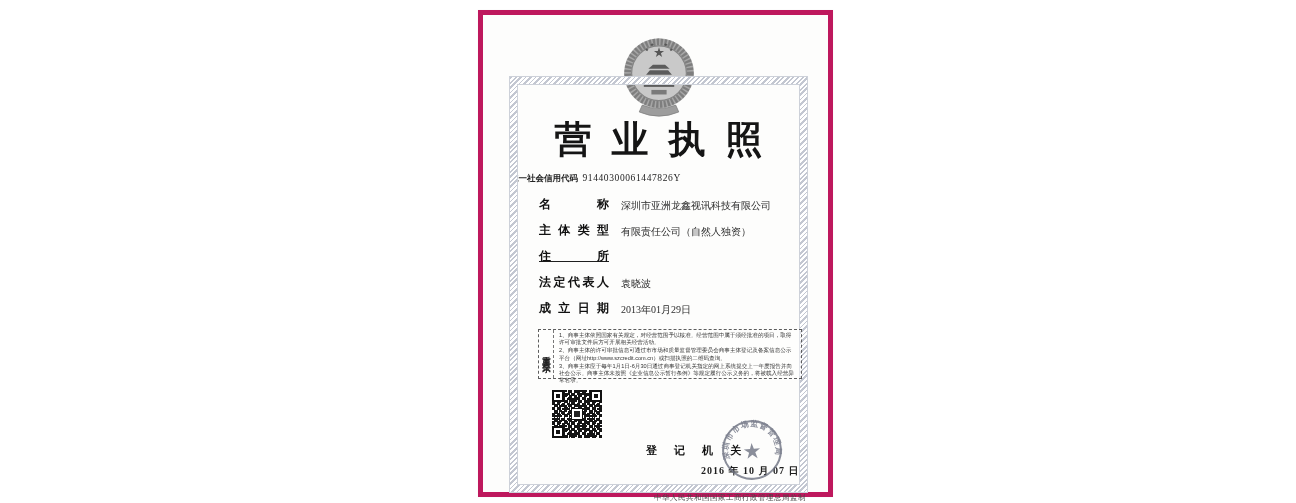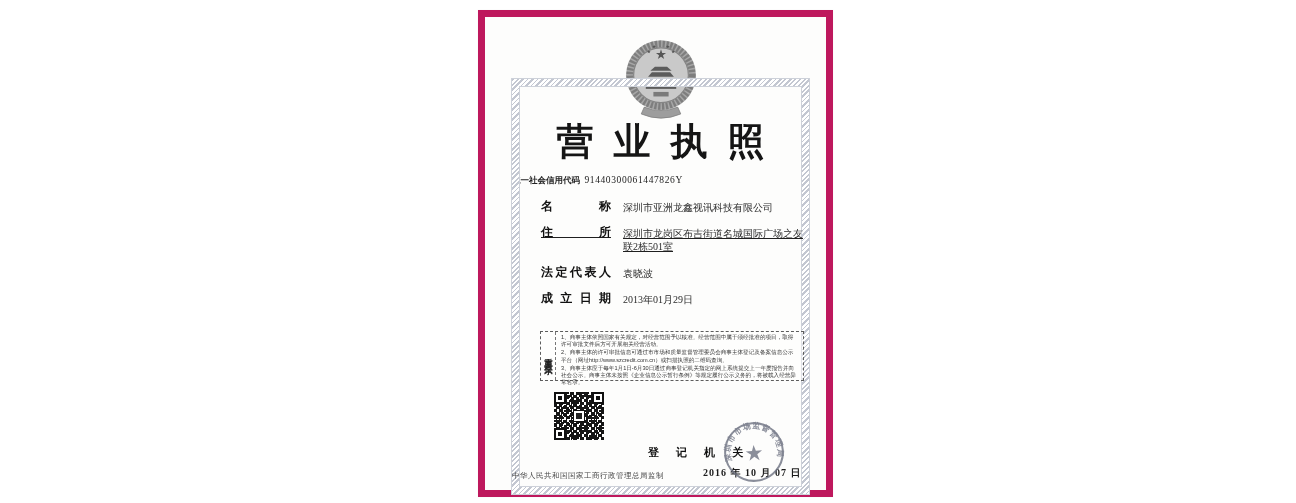--- a/index.html
+++ b/index.html
@@ -11,21 +11,21 @@
     width: 1296px; height: 503px;
     background: #ffffff;
     overflow: hidden;
   }
 
   .page {
     position: absolute;
     left: 478px; top: 10px;
     width: 355px; height: 487px;
     background: #fdfdfc;
-    border: 7px solid #be185d;
+    border: 5px solid #be185d;
     box-shadow: 0 0 2px rgba(0,0,0,0.04);
   }
 
   .frame {
     position: absolute;
     left: 27px; top: 62px;
     width: 297px; height: 415px;
     border: 7px solid transparent;
     border-image: repeating-linear-gradient(135deg, #c3c7d1 0 2px, #ffffff 2px 4px, #c3c7d1 4px 5px, #ffffff 5px 7px) 7;
     outline: 1px solid #cdd1d9;
@@ -183,23 +183,23 @@
   .seal {
     position: absolute;
     left: 230px; top: 396px;
     width: 78px; height: 78px;
     opacity: 0.88;
     transform: rotate(-4deg);
   }
 
   .footer-line {
     position: absolute;
-    left: 27px; top: 454px;
+    left: 27px; top: 478px;
     width: 296px;
-    text-align: left;
+    text-align: right;
     font-size: 7.5px;
     color: #474747;
     letter-spacing: 0.5px;
   }
 </style>
 </head>
 <body>
 
 <div class="canvas">
   <div class="page">
@@ -231,23 +231,26 @@
       <span class="credit-code">91440300061447826Y</span>
     </div>
 
     <div class="frame"></div>
 
     <div class="fields">
       <div class="field-row">
         <span class="field-label">名称</span>
         <span class="field-value">深圳市亚洲龙鑫视讯科技有限公司</span>
       </div>
+      <div class="field-row">
+        <span class="field-label">主体类型</span>
+        <span class="field-value">有限责任公司（自然人独资）</span>
+      </div>
       <div class="field-row row-address">
         <span class="field-label">住所</span>
-        <span class="field-value">深圳市龙岗区布吉街道名城国际广场之友联2栋501室</span>
       </div>
       <div class="field-row">
         <span class="field-label">法定代表人</span>
         <span class="field-value">袁晓波</span>
       </div>
       <div class="field-row">
         <span class="field-label">成立日期</span>
         <span class="field-value">2013年01月29日</span>
       </div>
     </div>

